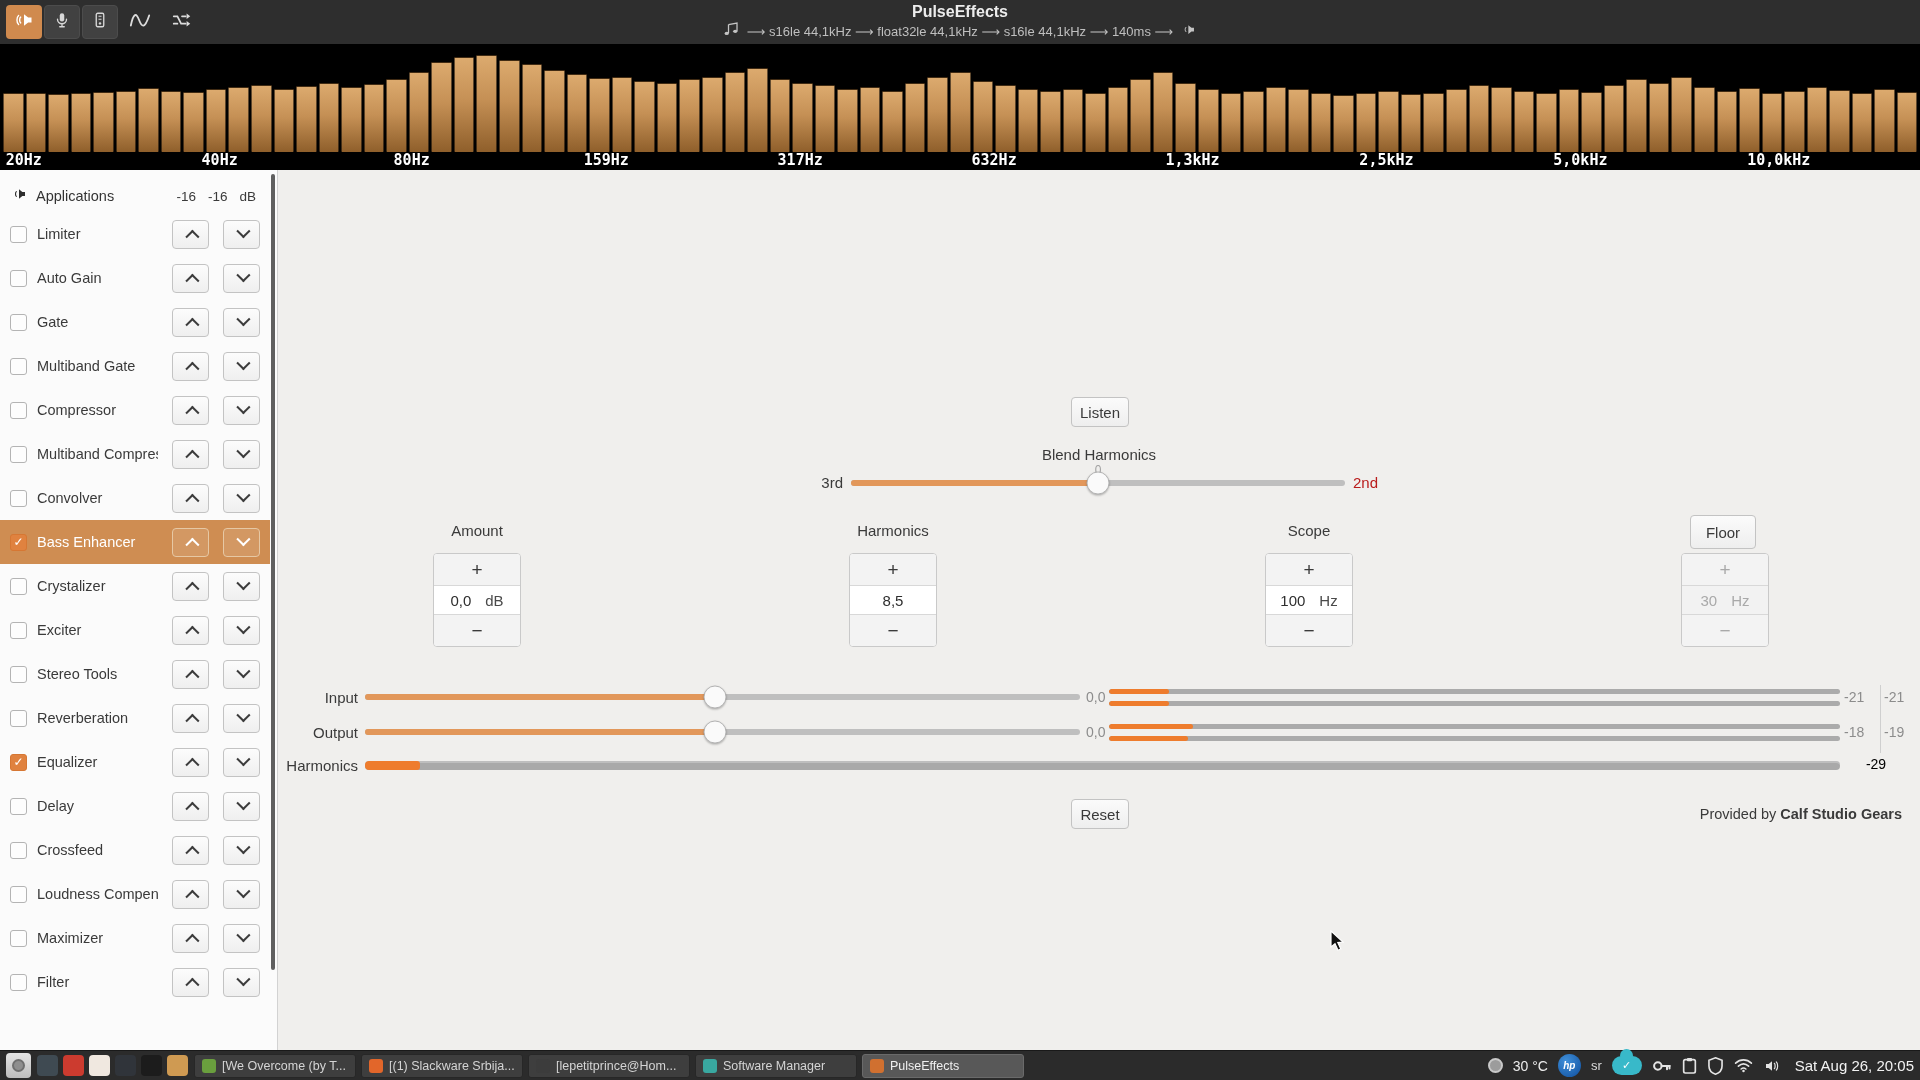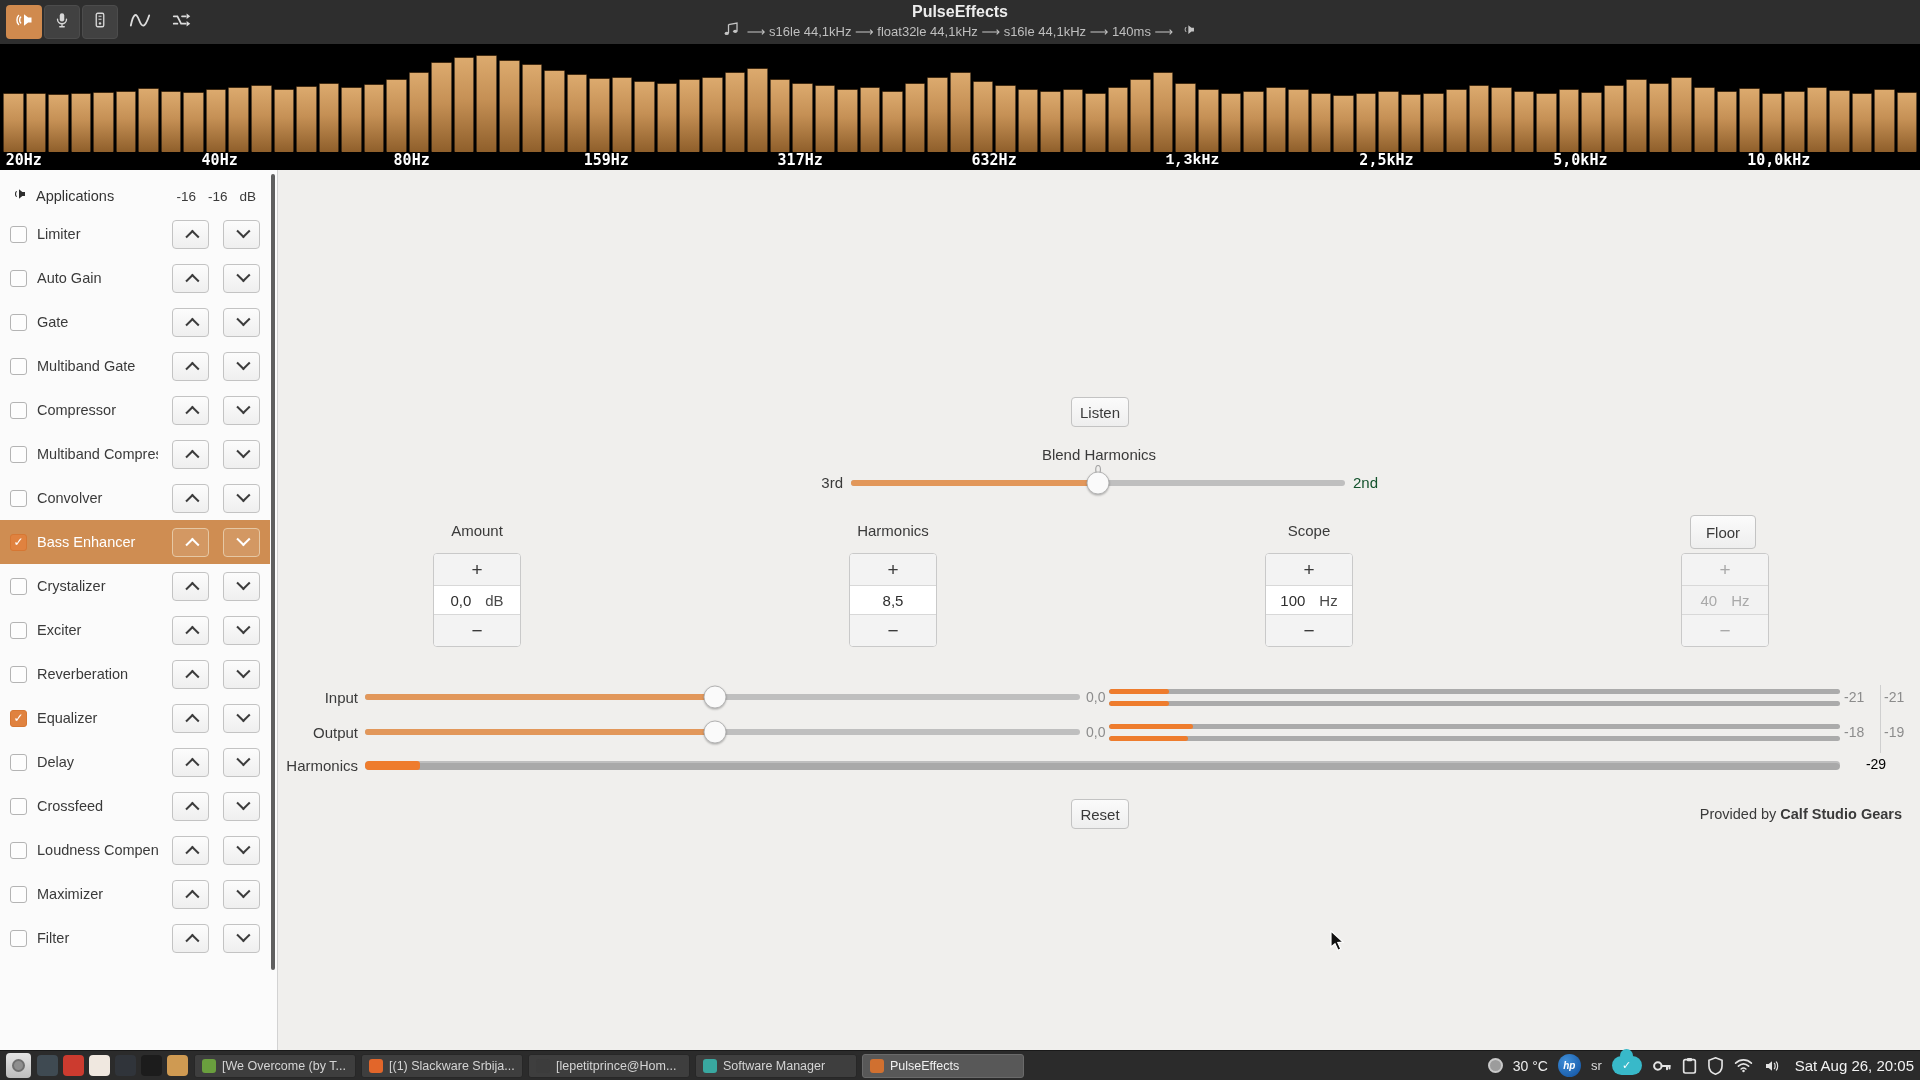--- a/index.html
+++ b/index.html
@@ -56,21 +56,21 @@
   .fx-row.sel .chev{border-color:#fff}
 
   
   .btn{border:1px solid #c3c3c3;border-radius:4px;background:linear-gradient(#fbfbfb,#eeeeee);font-size:15px;color:#3a3a3a;display:flex;align-items:center;justify-content:center}
   .listen-btn{position:absolute;left:1071px;top:227px;width:58px;height:30px}
   .reset-btn{position:absolute;left:1071px;top:629px;width:58px;height:30px}
 
   .blend-title{position:absolute;left:999px;top:276px;width:200px;text-align:center;font-size:15px;color:#3a3a3a}
   .blend-value{position:absolute;left:1068px;top:293px;width:60px;text-align:center;font-size:12px;color:#a0a0a0}
   .blend-left{position:absolute;left:785px;top:304px;width:58px;text-align:right;font-size:15px;color:#3a3a3a}
-  .blend-right{position:absolute;left:1353px;top:304px;width:60px;font-size:15px;color:#14532d}
+  .blend-right{position:absolute;left:1353px;top:304px;width:60px;font-size:15px;color:#b91c1c}
   .slider{position:absolute;height:6px;background:#bfbfbf;border-radius:3px}
   .slider .fill{position:absolute;left:0;top:0;bottom:0;background:#e2975a;border-radius:3px}
   .knob{position:absolute;top:50%;width:23px;height:23px;border-radius:50%;background:#fafafa;border:1px solid #b3b3b3;box-shadow:0 1px 2px rgba(0,0,0,.25);transform:translate(-50%,-50%)}
   .blend-slider{left:851px;top:310px;width:494px}
 
   .spin-label{position:absolute;top:352px;width:120px;text-align:center;font-size:15px;color:#3a3a3a}
   .spin-box{position:absolute;top:383px;width:88px;border:1px solid #c9c9c9;border-radius:4px;background:#fff;overflow:hidden;display:flex;flex-direction:column}
   .spin-step{height:32px;background:#f3f3f3;display:flex;align-items:center;justify-content:center;font-size:19px;color:#3a3a3a;border:none}
   .spin-step.minus{border-top:1px solid #d8d8d8}
   .spin-step.plus{border-bottom:1px solid #d8d8d8}
@@ -272,21 +272,21 @@
       <div class="bar" style="height: 62%;"></div>
       <div class="bar" style="height: 59%;"></div>
     </div>
   <div class="freq-row" id="freqRow">
       <div class="freq" style="left: 0.3%;">20Hz</div>
       <div class="freq" style="left: 10.5%;">40Hz</div>
       <div class="freq" style="left: 20.5%;">80Hz</div>
       <div class="freq" style="left: 30.4%;">159Hz</div>
       <div class="freq" style="left: 40.5%;">317Hz</div>
       <div class="freq" style="left: 50.6%;">632Hz</div>
-      <div class="freq" style="left: 60.7%; font-family: Liberation Mono, monospace;">1,3kHz</div>
+      <div class="freq" style="left: 60.7%;">1,3kHz</div>
       <div class="freq" style="left: 70.8%;">2,5kHz</div>
       <div class="freq" style="left: 80.9%;">5,0kHz</div>
       <div class="freq" style="left: 91%;">10,0kHz</div>
     </div>
 </section>
 
 <div class="workspace">
 
   <aside class="sidebar">
     <div class="app-row">
@@ -392,20 +392,30 @@
           <button class="fx-btn">
             <span class="chev up"></span>
           </button>
           <button class="fx-btn">
             <span class="chev down"></span>
           </button>
         </div>
         <div class="fx-row">
           <span class="cbx"></span>
           <span class="fx-label">Exciter</span>
+          <button class="fx-btn">
+            <span class="chev up"></span>
+          </button>
+          <button class="fx-btn">
+            <span class="chev down"></span>
+          </button>
+        </div>
+        <div class="fx-row">
+          <span class="cbx"></span>
+          <span class="fx-label">Stereo Tools</span>
           <button class="fx-btn">
             <span class="chev up"></span>
           </button>
           <button class="fx-btn">
             <span class="chev down"></span>
           </button>
         </div>
         <div class="fx-row">
           <span class="cbx"></span>
           <span class="fx-label">Reverberation</span>
@@ -517,21 +527,21 @@
         <div class="spin-val">
           <span>100</span>
           <span class="spin-unit">Hz</span>
         </div>
         <button class="spin-step minus">−</button>
       </div>
       <div class="btn floor-btn">Floor</div>
       <div class="spin-box disabled" style="left: 1681px;">
         <button class="spin-step plus">+</button>
         <div class="spin-val">
-          <span>40</span>
+          <span>30</span>
           <span class="spin-unit">Hz</span>
         </div>
         <button class="spin-step minus">−</button>
       </div>
     </div>
 
   <div id="levels">
       <div class="lvl-label" style="top: 519px;">Input</div>
       <div class="slider" style="left: 365px; top: 524px; width: 715px;">
         <div class="fill" style="width: 49%;"></div>

